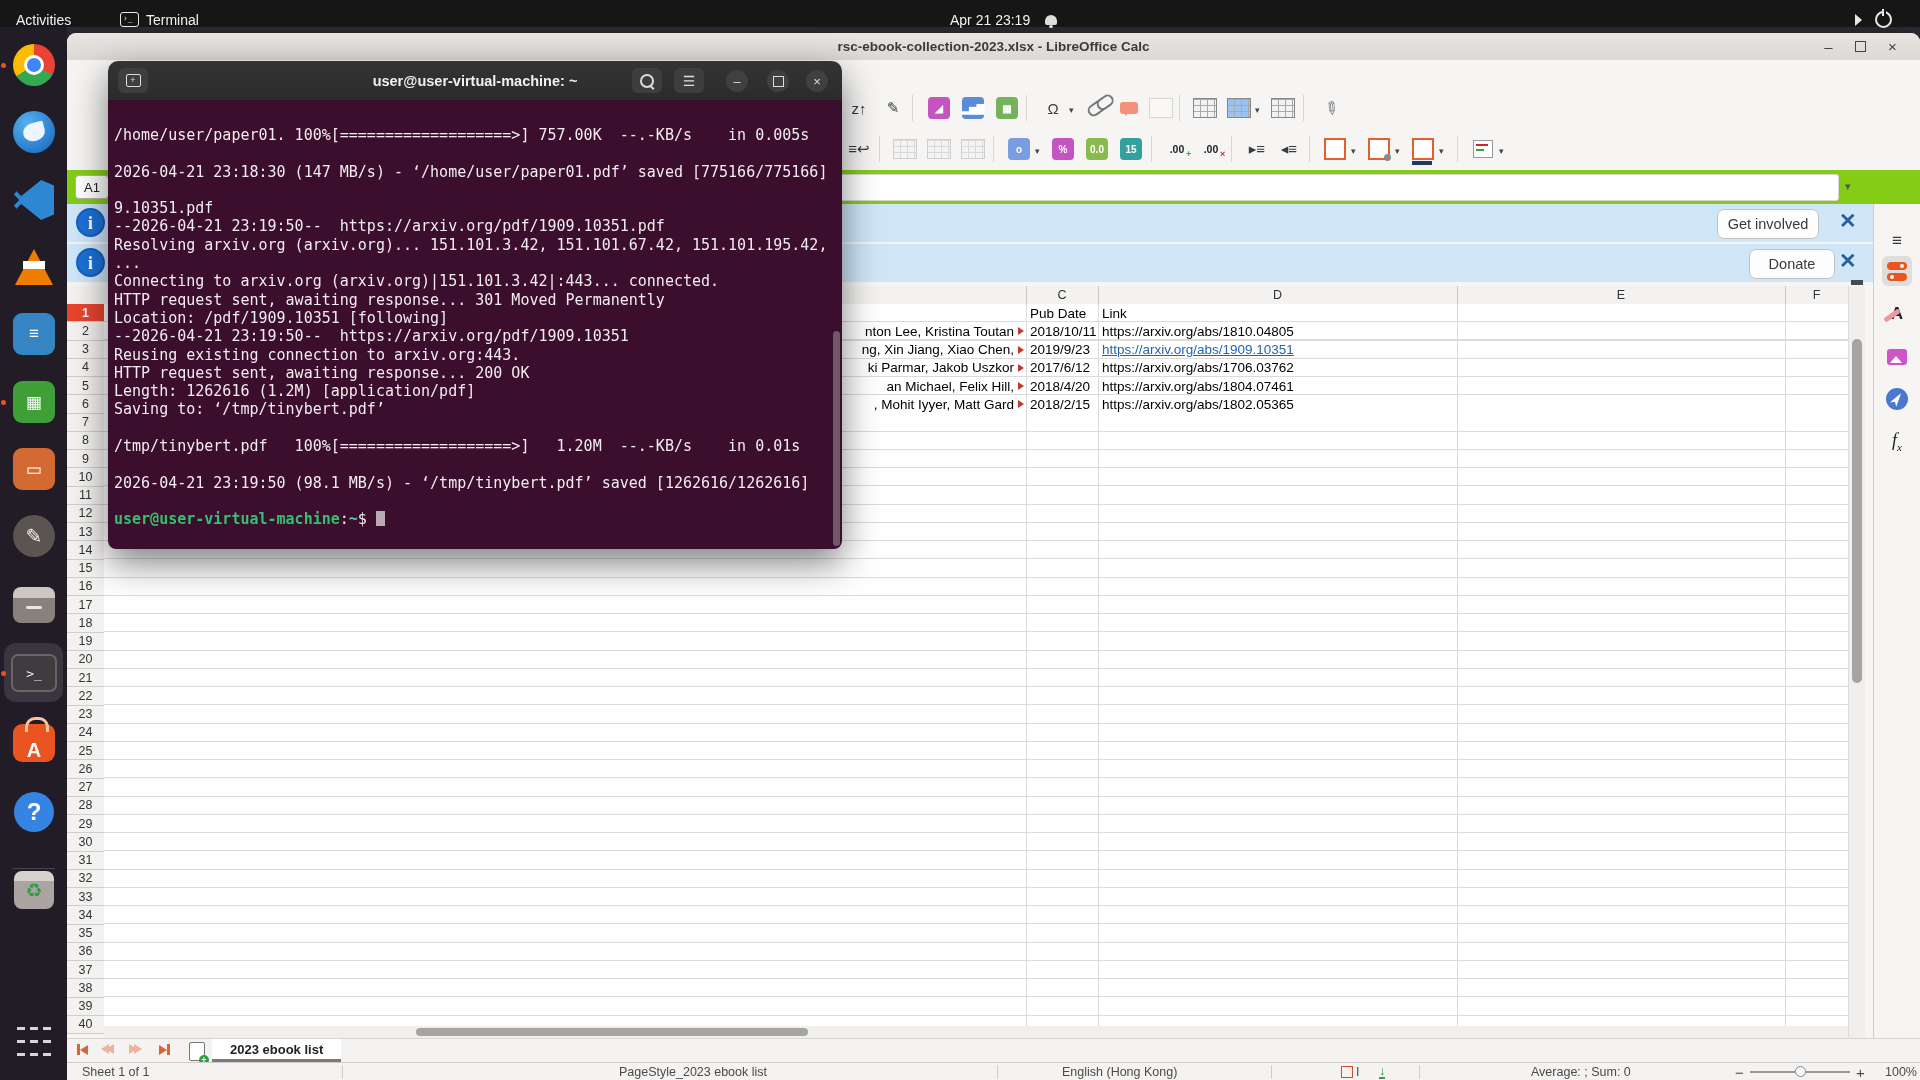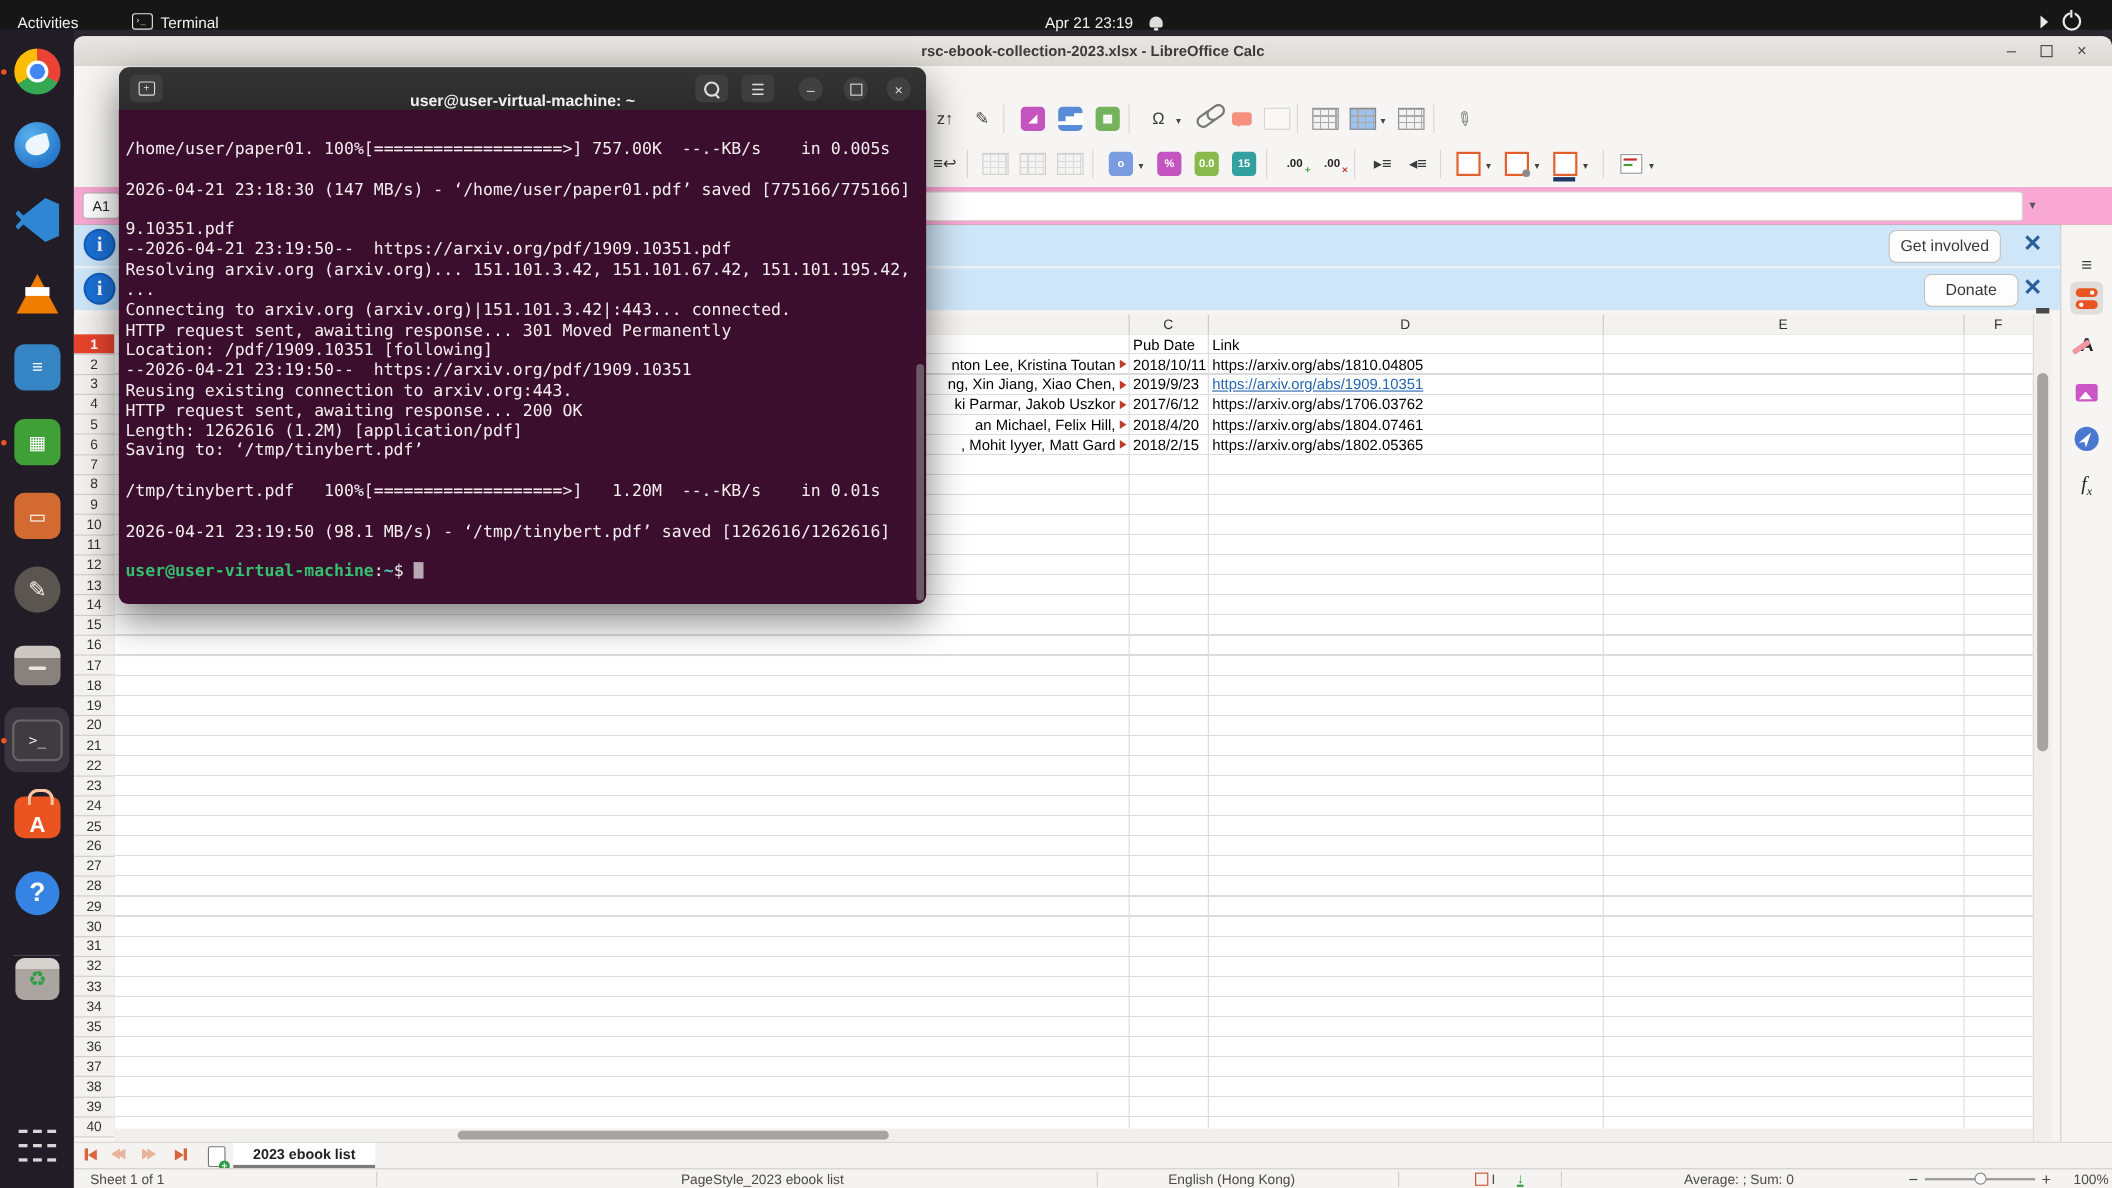--- a/index.html
+++ b/index.html
@@ -78,21 +78,21 @@
   .bord{width:18px;height:18px;border:2px solid #e3602e;background:#fff;position:relative;}
   .bord.b2:after{content:"";position:absolute;right:-3px;bottom:-3px;width:7px;height:7px;border-radius:50%;background:#8a8a8a;}
   .bord.bc{border-color:#e3602e;}
   .bord.bc:after{content:"";position:absolute;left:-2px;bottom:-7px;width:20px;height:4px;background:#1f3864;}
   .condf{width:18px;height:16px;border:1px solid #999;background:
      linear-gradient(#fff,#fff);position:relative;}
   .condf:before{content:"";position:absolute;left:2px;top:3px;width:12px;height:2px;background:#cc2b2b;}
   .condf:after{content:"";position:absolute;left:2px;top:8px;width:8px;height:2px;background:#3f9e35;}
 
   
-  #fbar{left:0;top:137px;width:100%;height:34px;background:#f9a8d4;border-bottom:4px solid #b91c1c;text-align:right;}
+  #fbar{left:0;top:137px;width:100%;height:34px;background:#84cc16;border-bottom:4px solid #b91c1c;text-align:right;}
   #namebox{position:absolute;left:8px;top:5px;width:32px;height:22px;background:#fff;border:1px solid #b5b2af;
            border-radius:4px;font-size:13px;color:#222;display:flex;align-items:center;justify-content:center;}
   #finput{position:absolute;left:48px;top:4px;width:1722px;height:25px;background:#fff;border:1px solid #d8d5d2;border-radius:3px;}
   #fexp{position:absolute;left:1778px;top:10px;font-size:11px;color:#555;}
 
   
   .infobar{left:0;width:1806px;height:38px;background:#cfe6f8;display:flex;align-items:center;}
   .info-i{position:absolute;left:9px;width:29px;height:29px;border-radius:50%;background:#1c71d8;border:2px solid #1460bd;
           color:#fff;font-weight:bold;font-family:"Liberation Serif",serif;font-size:19px;display:flex;align-items:center;justify-content:center;box-sizing:border-box;}
   .ib-btn{position:absolute;height:28px;background:#fdfdfd;border:1px solid #c3c1bf;border-radius:7px;
@@ -162,21 +162,21 @@
   .selmode{width:10px;height:10px;border:1.5px solid #cc4b2e;margin-right:3px;}
   .savearr{color:#2f9e44;font-weight:bold;border-bottom:2px solid #2f9e44;line-height:11px;}
   .zoomline{position:absolute;top:8px;height:2px;background:#9a9a9a;}
   .zoomknob{position:absolute;top:3px;width:11px;height:11px;border-radius:50%;background:#fafafa;border:1px solid #888;box-sizing:border-box;}
 
   
   #term{left:108px;top:61px;width:734px;height:488px;border-radius:10px 10px 8px 8px;z-index:30;
         box-shadow:0 14px 36px rgba(0,0,0,.5);}
   #term-title{left:0;top:0;width:100%;height:39px;background:linear-gradient(#343434,#2b2b2b);
               border-radius:10px 10px 0 0;border-bottom:1px solid #1e1e1e;}
-  #term-title .ttl{position:absolute;left:0;right:0;top:0;height:39px;display:flex;align-items:flex-end;justify-content:center;
+  #term-title .ttl{position:absolute;left:0;right:0;top:0;height:39px;display:flex;align-items:center;justify-content:center;
                    color:#f0f0f0;font-weight:bold;font-size:14.5px;}
   .tbtn{position:absolute;top:7px;width:30px;height:25px;border-radius:6px;background:#3e3e3e;
         display:flex;align-items:center;justify-content:center;color:#ddd;}
   .cbtn{position:absolute;top:9px;width:22px;height:22px;border-radius:50%;background:#404040;
         display:flex;align-items:center;justify-content:center;color:#ddd;font-size:13px;}
   .newtab-g{width:13px;height:11px;border:1.5px solid #ddd;border-radius:2px;font-size:9px;line-height:10px;text-align:center;color:#ddd;}
   .search-g{width:10px;height:10px;border:2px solid #ddd;border-radius:50%;position:relative;}
   .search-g:after{content:"";position:absolute;left:9px;top:9px;width:2px;height:5px;background:#ddd;transform:rotate(-45deg);}
   .ham{font-size:14px;color:#ddd;letter-spacing:0;}
   .minsq{width:9px;height:9px;border:1.5px solid #ddd;}

